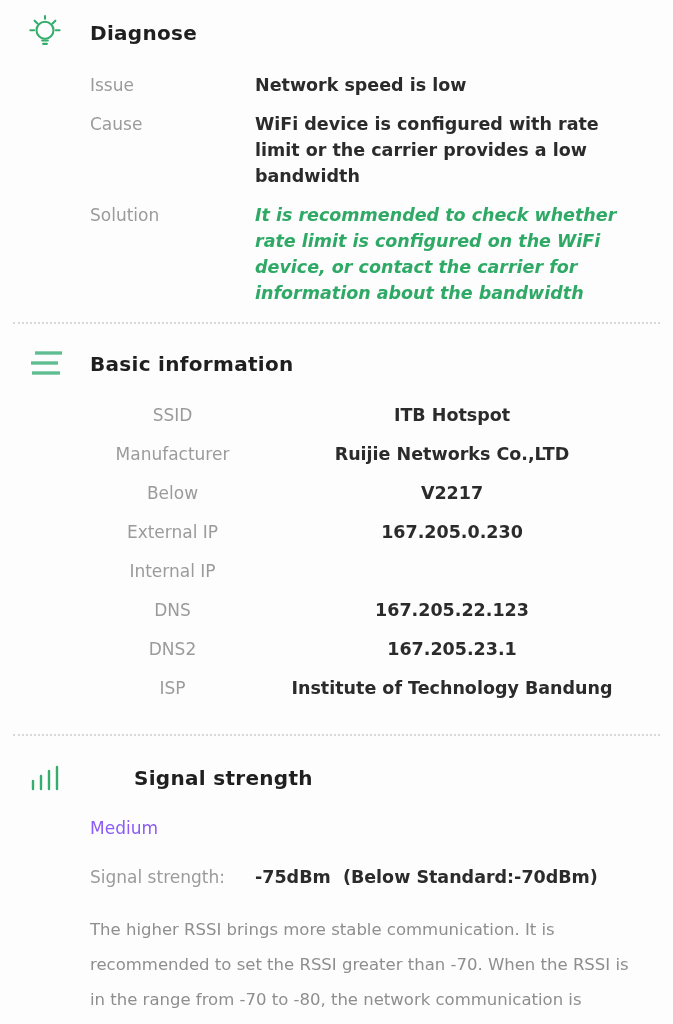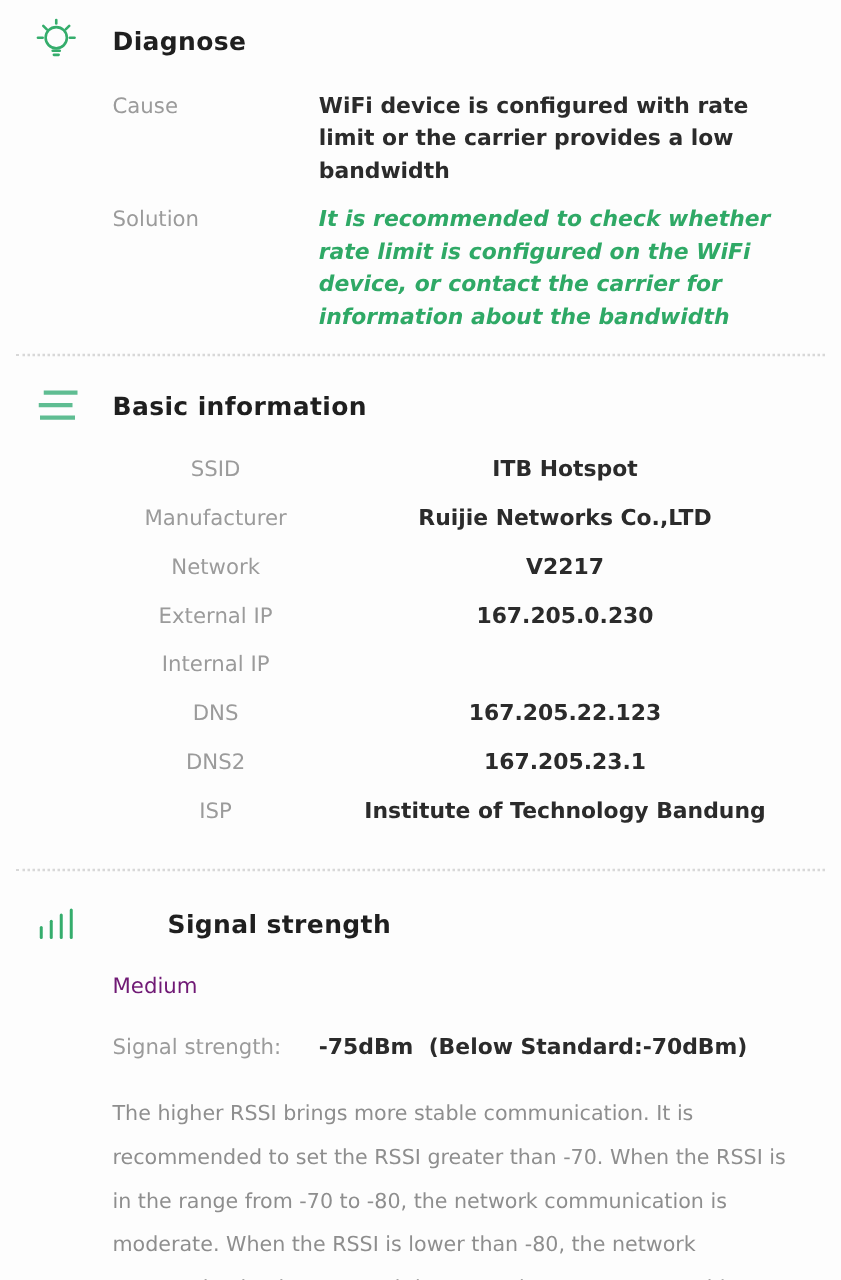--- a/index.html
+++ b/index.html
@@ -63,21 +63,21 @@
   .section-basic .row { margin-bottom: 17px; text-align: center; }
   .section-basic .row .label,
   .section-basic .row .value { line-height: 22px; }
 
   
   .section-signal { padding-top: 26px; }
   .section-signal .sec-header { margin-bottom: 24px; gap: 44px; }
   .signal-level {
     margin-left: 62px;
     font-size: 17px;
-    color: #701a75;
+    color: #8b5cf6;
     margin-bottom: 26px;
   }
   .section-signal .row { margin-bottom: 0; }
   .signal-note {
     margin-left: 62px;
     margin-top: 22px;
     width: 556px;
     font-size: 16.5px;
     line-height: 35px;
     color: #8e8e8e;
@@ -108,20 +108,24 @@
           <path d="M7 7 l3 3"></path>
           <path d="M29 7 l-3 3"></path>
           <path d="M2.5 17 h4"></path>
           <path d="M29.5 17 h4"></path>
         </svg>
       </span>
       <h2 class="sec-title">Diagnose</h2>
     </div>
     <div class="rows">
       <div class="row">
+        <div class="label">Issue</div>
+        <div class="value">Network speed is low</div>
+      </div>
+      <div class="row">
         <div class="label">Cause</div>
         <div class="value">WiFi device is configured with rate limit or the carrier provides a low bandwidth</div>
       </div>
       <div class="row">
         <div class="label">Solution</div>
         <div class="value green">It is recommended to check whether rate limit is configured on the WiFi device, or contact the carrier for information about the bandwidth</div>
       </div>
     </div>
   </div>
 
@@ -141,21 +145,21 @@
     <div class="rows">
       <div class="row">
         <div class="label">SSID</div>
         <div class="value">ITB Hotspot</div>
       </div>
       <div class="row">
         <div class="label">Manufacturer</div>
         <div class="value">Ruijie Networks Co.,LTD</div>
       </div>
       <div class="row">
-        <div class="label">Network</div>
+        <div class="label">Below</div>
         <div class="value">V2217</div>
       </div>
       <div class="row">
         <div class="label">External IP</div>
         <div class="value">167.205.0.230</div>
       </div>
       <div class="row">
         <div class="label">Internal IP</div>
       </div>
       <div class="row">

